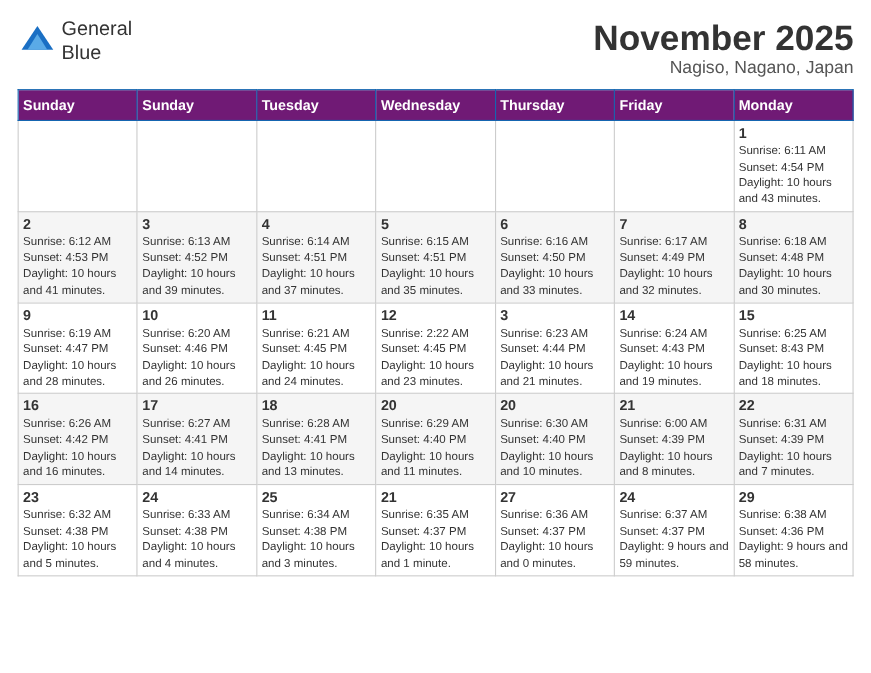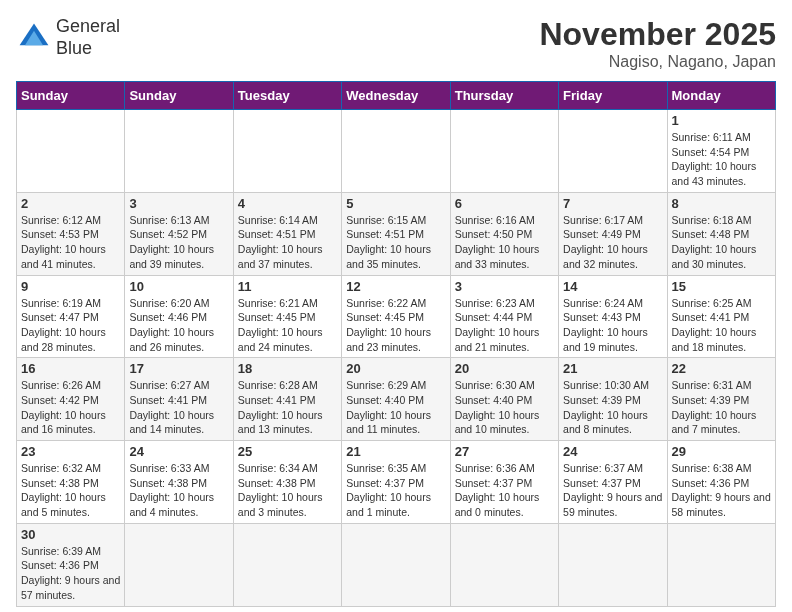--- a/index.html
+++ b/index.html
@@ -200,40 +200,40 @@
 Daylight: 10 hours and 26 minutes.</div>
         </td>
         <td>
           <span class="day-number">11</span>
           <div class="day-info">Sunrise: 6:21 AM
 Sunset: 4:45 PM
 Daylight: 10 hours and 24 minutes.</div>
         </td>
         <td>
           <span class="day-number">12</span>
-          <div class="day-info">Sunrise: 6:22 AM
+          <div class="day-info">Sunrise: 2:22 AM
 Sunset: 4:45 PM
 Daylight: 10 hours and 23 minutes.</div>
         </td>
         <td>
           <span class="day-number">3</span>
           <div class="day-info">Sunrise: 6:23 AM
 Sunset: 4:44 PM
 Daylight: 10 hours and 21 minutes.</div>
         </td>
         <td>
           <span class="day-number">14</span>
           <div class="day-info">Sunrise: 6:24 AM
 Sunset: 4:43 PM
 Daylight: 10 hours and 19 minutes.</div>
         </td>
         <td>
           <span class="day-number">15</span>
           <div class="day-info">Sunrise: 6:25 AM
-Sunset: 4:41 PM
+Sunset: 8:43 PM
 Daylight: 10 hours and 18 minutes.</div>
         </td>
       </tr>
       <tr class="row-even">
         <td>
           <span class="day-number">16</span>
           <div class="day-info">Sunrise: 6:26 AM
 Sunset: 4:42 PM
 Daylight: 10 hours and 16 minutes.</div>
         </td>
@@ -256,21 +256,21 @@
 Daylight: 10 hours and 11 minutes.</div>
         </td>
         <td>
           <span class="day-number">20</span>
           <div class="day-info">Sunrise: 6:30 AM
 Sunset: 4:40 PM
 Daylight: 10 hours and 10 minutes.</div>
         </td>
         <td>
           <span class="day-number">21</span>
-          <div class="day-info">Sunrise: 10:30 AM
+          <div class="day-info">Sunrise: 6:00 AM
 Sunset: 4:39 PM
 Daylight: 10 hours and 8 minutes.</div>
         </td>
         <td>
           <span class="day-number">22</span>
           <div class="day-info">Sunrise: 6:31 AM
 Sunset: 4:39 PM
 Daylight: 10 hours and 7 minutes.</div>
         </td>
       </tr>
@@ -311,28 +311,14 @@
 Sunset: 4:37 PM
 Daylight: 9 hours and 59 minutes.</div>
         </td>
         <td>
           <span class="day-number">29</span>
           <div class="day-info">Sunrise: 6:38 AM
 Sunset: 4:36 PM
 Daylight: 9 hours and 58 minutes.</div>
         </td>
       </tr>
-      <tr class="row-even">
-        <td>
-          <span class="day-number">30</span>
-          <div class="day-info">Sunrise: 6:39 AM
-Sunset: 4:36 PM
-Daylight: 9 hours and 57 minutes.</div>
-        </td>
-        <td></td>
-        <td></td>
-        <td></td>
-        <td></td>
-        <td></td>
-        <td></td>
-      </tr>
     </tbody>
 </table>
 
 </body></html>

